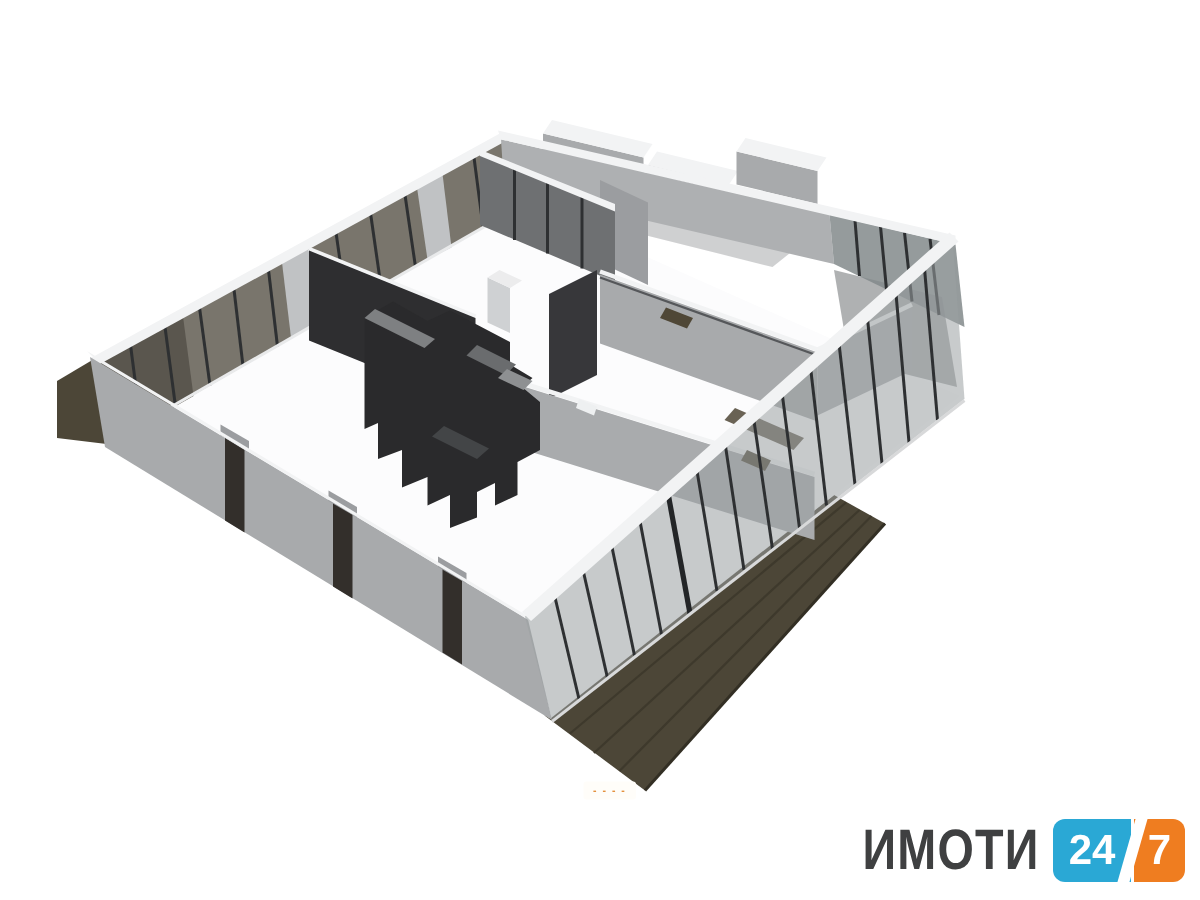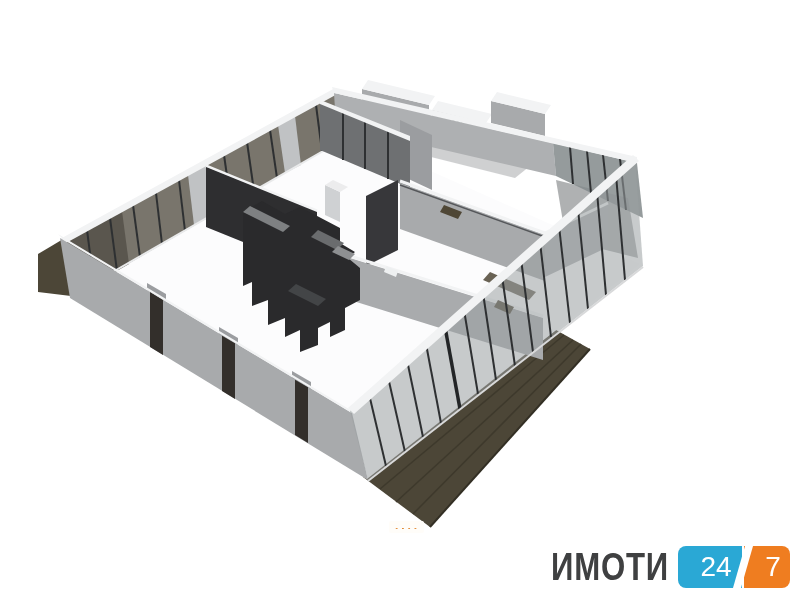--- a/index.html
+++ b/index.html
@@ -35,21 +35,21 @@
 
   
   .logo{position:absolute;right:10px;bottom:12px;display:flex;align-items:center;gap:9px;}
   .logo-text{
     font-weight:700;font-size:38px;line-height:1;color:var(--c-logo_text,#3f4041);
     transform:scaleX(.82);transform-origin:100% 50%;letter-spacing:1px;
   }
   .logo-badge{display:flex;height:42px;border-radius:8px;overflow:hidden;align-items:stretch;}
   .badge-24,.badge-7{
     display:flex;align-items:center;justify-content:center;
-    color:#fff;font-weight:400;font-size:28px;line-height:1;padding-left:12px;
+    color:#fff;font-weight:700;font-size:28px;line-height:1;
   }
   .badge-24{width:52px;background:var(--c-logo_blue,#2aa8d5);}
   .badge-7{width:34px;background:var(--c-logo_orange,#ef7d20);}
   .badge-slash{width:8px;margin:0 -3px;background:#fff;transform:skewX(-16deg);}
 
   
   .mini-mark{
     position:absolute;left:389px;top:521px;width:35px;height:12px;
     background:#fffdf9;border-radius:2px;display:flex;align-items:center;justify-content:center;
   }

